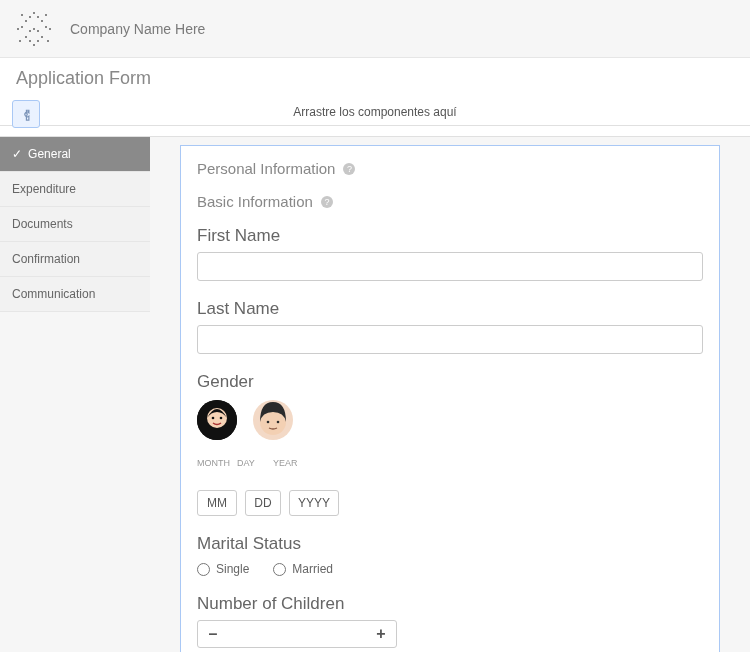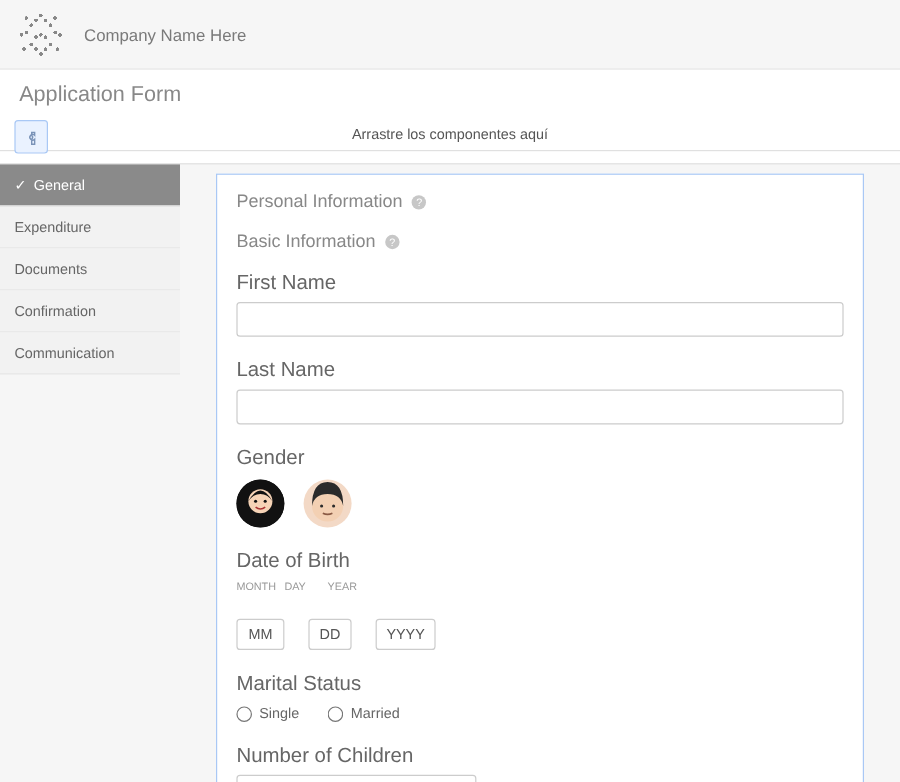--- a/index.html
+++ b/index.html
@@ -123,21 +123,21 @@
       font-size: 13px;
       background: #fff;
     }
     .gender-row { display: flex; gap: 16px; margin-top: 8px; }
     .avatar { width: 40px; height: 40px; border-radius: 50%; background: #111; color:#fff; display:flex; align-items:center; justify-content:center; font-size:22px; cursor:pointer; }
     .avatar.light { background: #f3d9c6; }
     .dob-head { display:flex; font-size: 9px; color:#999; margin-bottom:22px; }
     .dob-head span:nth-child(1){width:40px;}
     .dob-head span:nth-child(2){width:36px;}
     .dob-head span:nth-child(3){width:50px;}
-    .dob-row { display:flex; gap:20px; }
+    .dob-row { display:flex; gap:8px; }
     .dob-box { border:1px solid #ccc; border-radius:3px; padding:5px 0; font-size:12px; color:#555; text-align:center; background:#fff; cursor:pointer;}
     .dob-mm{width:40px;} .dob-dd{width:36px;} .dob-yyyy{width:50px;}
     .radio-row { display:flex; gap:24px; margin-top:8px; }
     .radio-opt { display:flex; align-items:center; gap:6px; font-size:12px; color:#666; }
     .stepper { border:1px solid #ccc; border-radius:3px; display:flex; height:28px; width:200px; background:#fff; }
     .step-btn { width:30px; display:flex; align-items:center; justify-content:center; font-size:16px; font-weight:bold; color:#555; cursor:pointer; user-select:none;}
     .step-val { flex:1; }
   </style>
 </head>
 <body>
@@ -222,21 +222,20 @@
                 <path d="M7 22 q0 -20 13 -20 q13 0 13 20 q-2 -10 -13 -10 t-13 10" fill="#2b2b2b"></path>
                 <circle cx="15" cy="22" r="1.3" fill="#2b2b2b"></circle>
                 <circle cx="25" cy="22" r="1.3" fill="#2b2b2b"></circle>
                 <path d="M16 28 q4 2 8 0" stroke="#8a5a44" stroke-width="1.3" fill="none"></path>
               </svg>
           </div>
         </div>
       </div>
 
       <div class="field">
-        <label class="field-label">Date of Birth</label>
         <div class="dob-head">
           <span>MONTH</span>
           <span>DAY</span>
           <span>YEAR</span>
         </div>
         <div class="dob-row">
           <div class="dob-box dob-mm">MM</div>
           <div class="dob-box dob-dd">DD</div>
           <div class="dob-box dob-yyyy">YYYY</div>
         </div>

